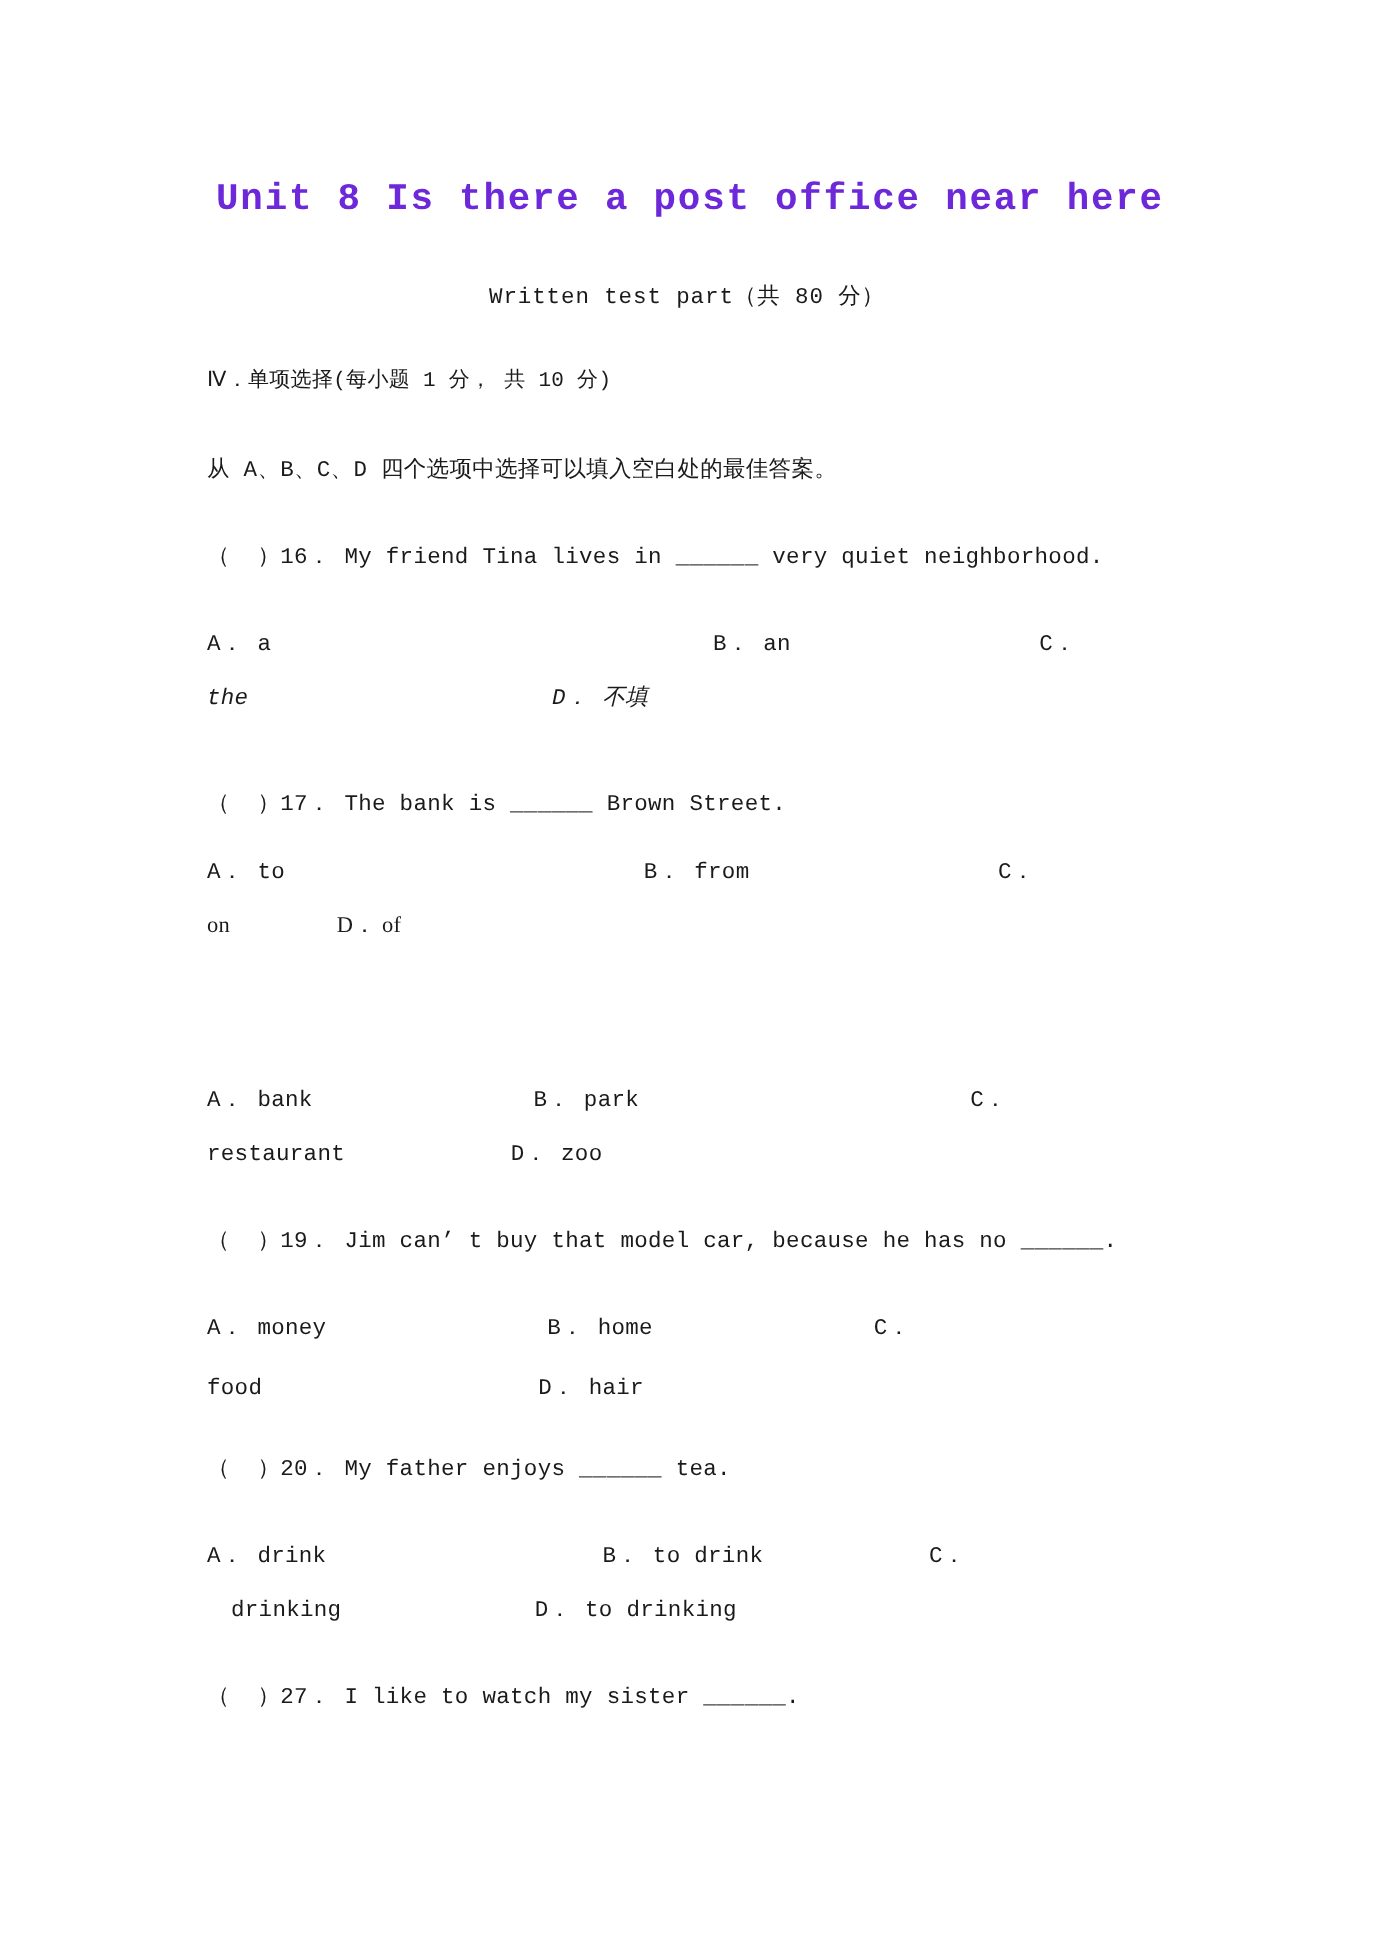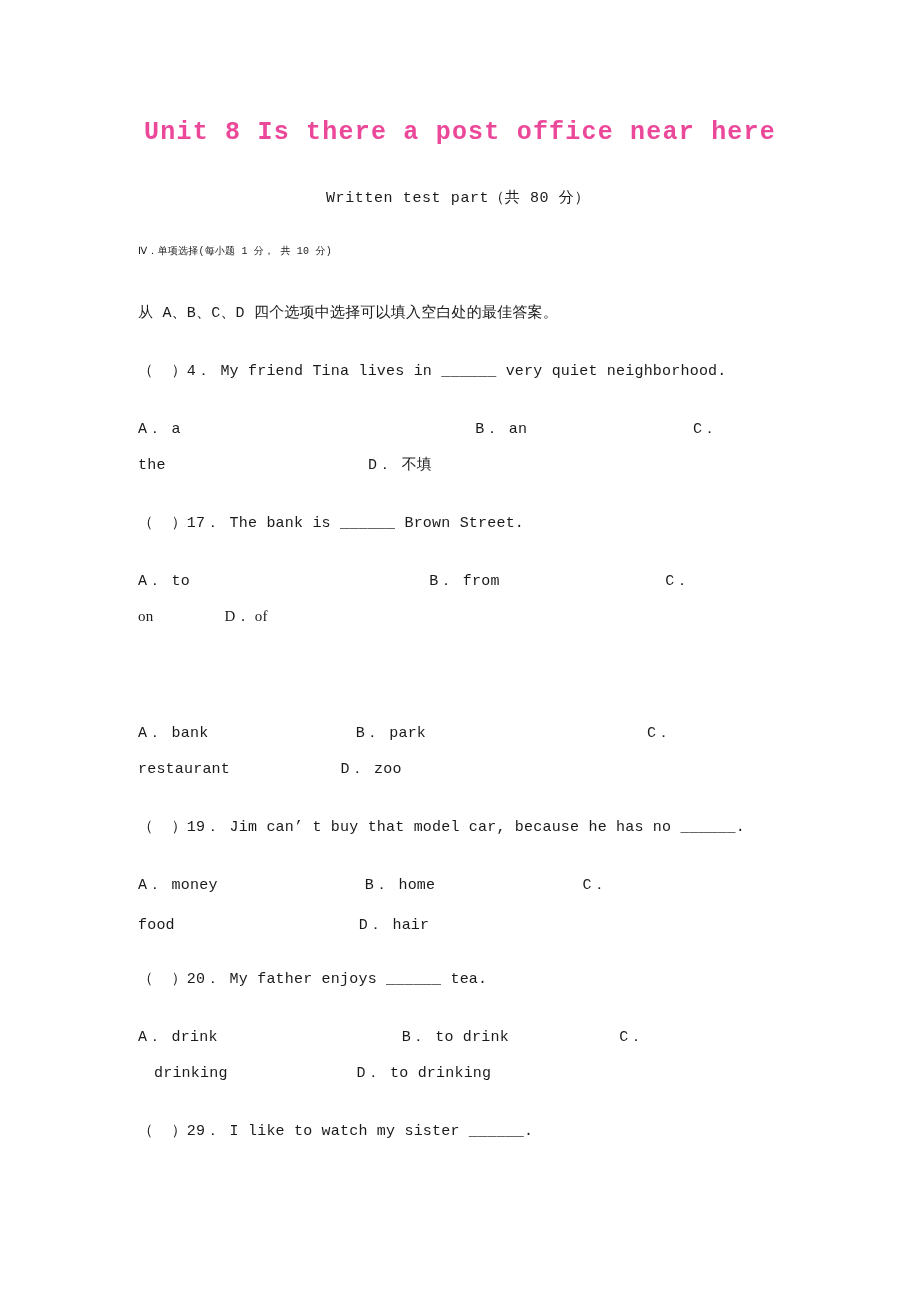--- a/index.html
+++ b/index.html
@@ -21,21 +21,21 @@
     box-sizing: border-box;
   }
 
   
   .doc-title {
     position: absolute;
     left: 0;
     top: 118px;
     width: 920px;
     text-align: center;
-    color: #ec4899;
+    color: #6d28d9;
     font-family: "Liberation Mono", "DejaVu Sans Mono", monospace;
     font-size: 25px;
     font-weight: bold;
     letter-spacing: 1.2px;
     white-space: pre;
   }
 
   
   .doc-subtitle {
     position: absolute;
@@ -51,21 +51,21 @@
   
   .line {
     position: absolute;
     left: 138px;
     font-size: 15px;
     white-space: pre;
     letter-spacing: 0.2px;
   }
 
   .line.heading {
-    font-size: 10px;
+    font-size: 14px;
     text-align: center;
   }
 
   
   .line.options {
     font-size: 15px;
   }
 </style>
 </head>
 <body>
@@ -73,34 +73,34 @@
 <div class="page">
 
   <div class="doc-title">Unit 8 Is there a post office near here</div>
 
   <div class="doc-subtitle">Written test part（共 80 分）</div>
 
   <div class="line heading" style="top:244px;">Ⅳ．单项选择(每小题 1 分， 共 10 分)</div>
 
   <div class="line" style="top:303px;">从 A、B、C、D 四个选项中选择可以填入空白处的最佳答案。</div>
 
-  <div class="line" style="top:361px;">（  ）4． My friend Tina lives in ______ very quiet neighborhood.</div>
+  <div class="line" style="top:361px;">（  ）16． My friend Tina lives in ______ very quiet neighborhood.</div>
   <div class="line options" style="top:419px;">A． a                                B． an                  C．</div>
-  <div class="line options" style="top:455px;">the                      D． 不填</div>
+  <div class="line options" style="top:455px;font-style:italic;">the                      D． 不填</div>
 
-  <div class="line" style="top:513px;">（  ）17． The bank is ______ Brown Street.</div>
+  <div class="line" style="top:526px;">（  ）17． The bank is ______ Brown Street.</div>
   <div class="line options" style="top:571px;">A． to                          B． from                  C．</div>
   <div class="line options" style="top:607px;font-family:Liberation Serif, serif;">on                  D． of</div>
 
   <div class="line options" style="top:723px;">A． bank                B． park                        C．</div>
   <div class="line options" style="top:759px;">restaurant            D． zoo</div>
 
   <div class="line" style="top:817px;">（  ）19． Jim can’ t buy that model car, because he has no ______.</div>
   <div class="line options" style="top:875px;">A． money                B． home                C．</div>
   <div class="line options" style="top:915px;">food                    D． hair</div>
 
   <div class="line" style="top:969px;">（  ）20． My father enjoys ______ tea.</div>
   <div class="line options" style="top:1027px;">A． drink                    B． to drink            C．</div>
   <div class="line options" style="top:1063px;margin-left:16px;">drinking              D． to drinking</div>
 
-  <div class="line" style="top:1121px;">（  ）29． I like to watch my sister ______.</div>
+  <div class="line" style="top:1121px;">（  ）27． I like to watch my sister ______.</div>
 
 </div>
 
 </body></html>

